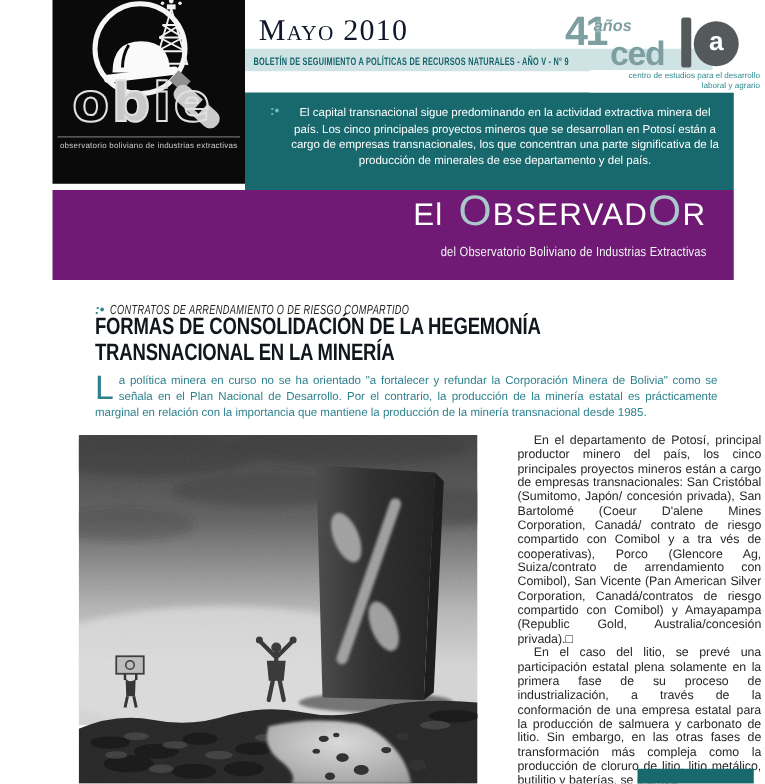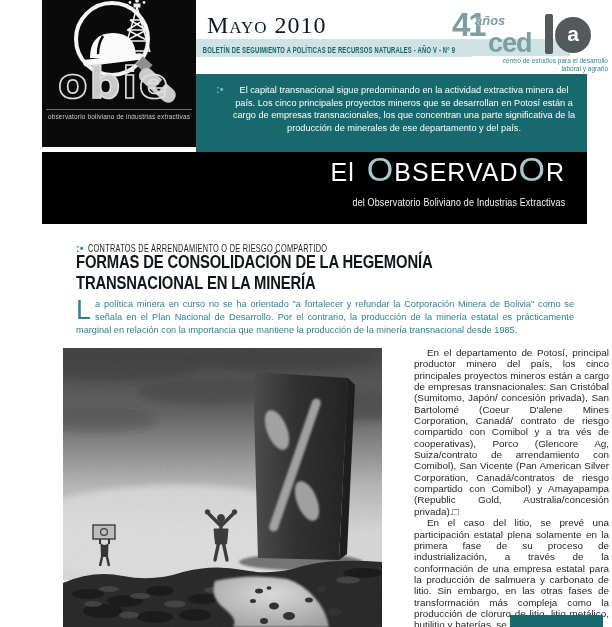--- a/index.html
+++ b/index.html
@@ -49,34 +49,34 @@
     font-size:8.6px; font-weight:700; letter-spacing:.3px; color:#14646a;
     line-height:18px; padding-left:10px; white-space:nowrap;
   }
   .summary-box { position:absolute; left:196px; top:74px; width:391px; height:78px; background:#17696d; }
   .summary-bullet { position:absolute; left:20px; top:9px; font-size:11px; font-weight:700; color:#6fb7bd; }
   .summary-text {
     position:absolute; left:34px; top:10px; width:348px;
     font-size:9.2px; line-height:12.6px; color:#ffffff; text-align:center;
   }
   
-  .obs-banner { position:absolute; left:42px; top:152px; width:545px; height:72px; background:#000000; }
+  .obs-banner { position:absolute; left:42px; top:152px; width:545px; height:72px; background:#701a75; }
   .obs-title {
     position:absolute; right:22px; top:6px; text-align:right; white-space:nowrap;
     color:#ffffff; font-size:25px; font-weight:400; letter-spacing:1px;
   }
   .obs-title .el { margin-right:12px; }
   .obs-title .bigO { font-size:34px; color:#a9c9ca; line-height:0; }
   .obs-subtitle {
     position:absolute; right:22px; top:44px; white-space:nowrap;
     transform:scaleX(.85); transform-origin:right center;
     color:#f2f7f7; font-size:10.5px; letter-spacing:.2px;
   }
   
-  .kicker { position:absolute; left:76px; top:238px; white-space:nowrap; }
+  .kicker { position:absolute; left:76px; top:238px; white-space:nowrap;font-style:italic; }
   .kicker .bullet { color:#2f8a8f; font-weight:700; font-size:11px; margin-right:4px; }
   .kicker .ktext {
     display:inline-block; transform:scaleX(.7); transform-origin:left center;
     font-size:10.5px; letter-spacing:.4px; color:#1e1e1e;
   }
   .headline {
     position:absolute; left:76px; top:252px; white-space:nowrap;
     transform:scaleX(.78); transform-origin:left top;
     font-size:19px; line-height:20.5px; font-weight:700; letter-spacing:-.2px; color:#10161b;
   }

